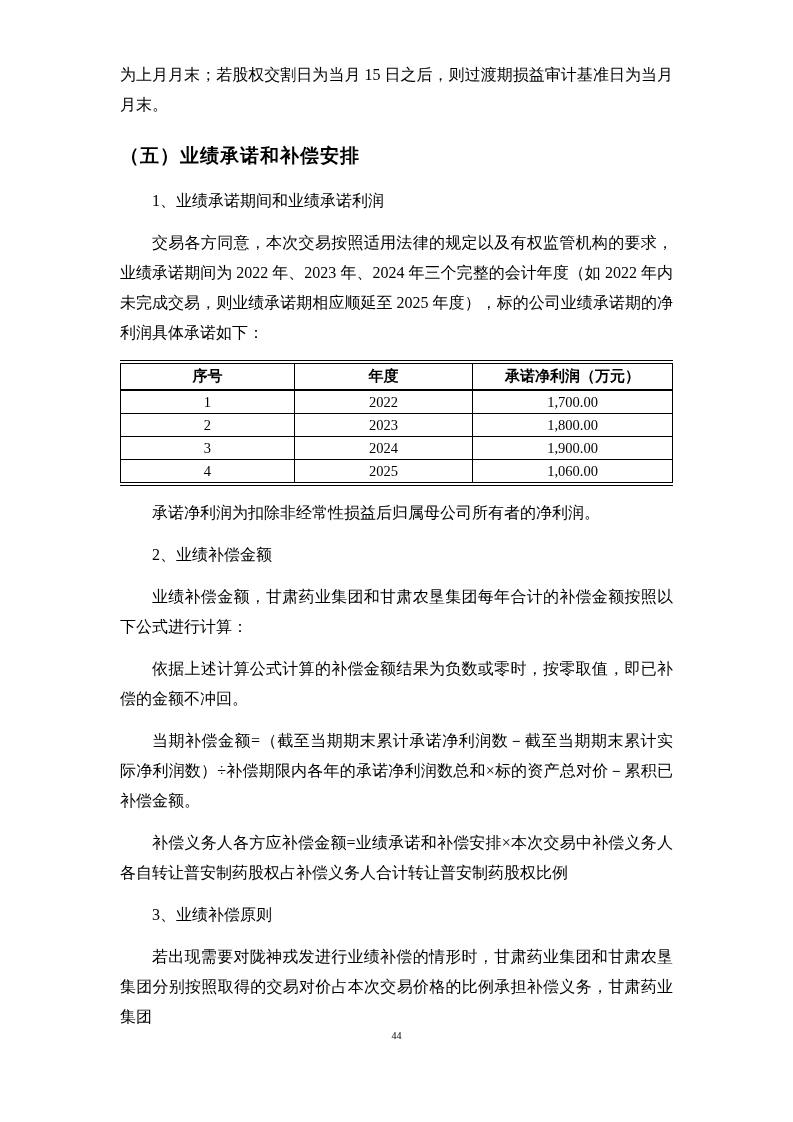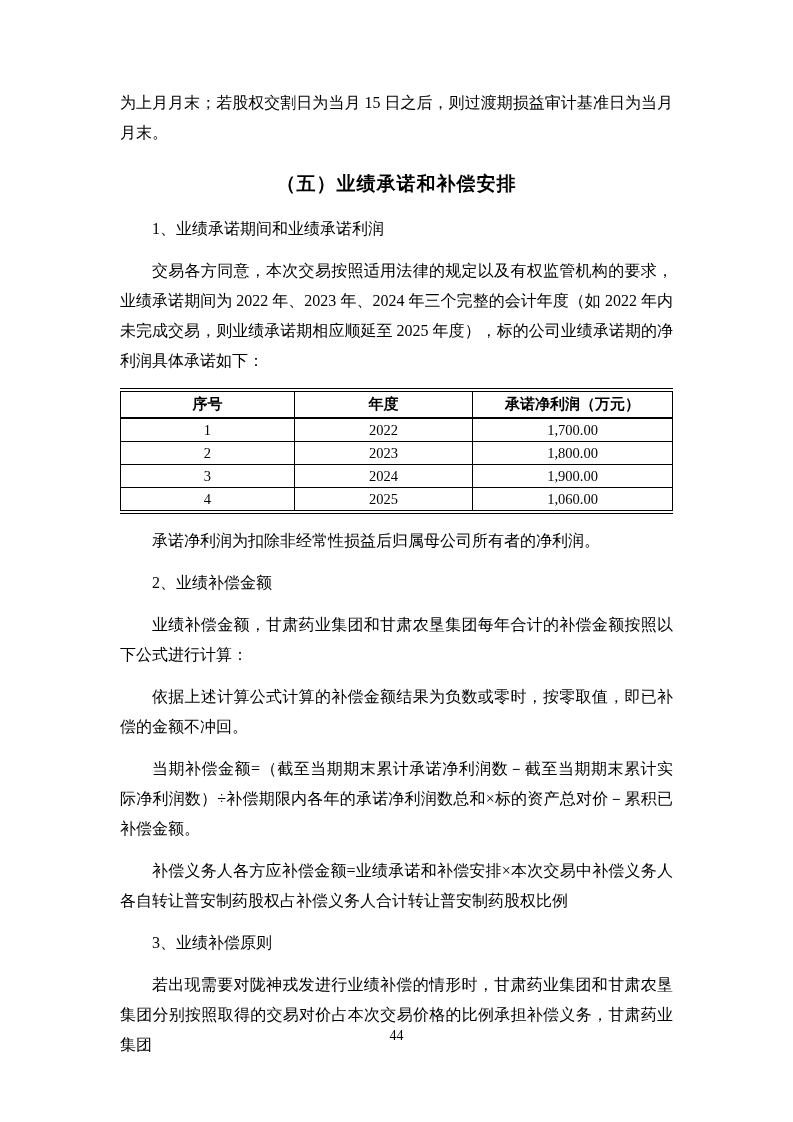--- a/index.html
+++ b/index.html
@@ -10,21 +10,21 @@
   .page {
     position: relative;
     width: 793px;
     height: 1122px;
     background: #ffffff;
     color: #000000;
     font-family: "Liberation Serif", "DejaVu Serif", serif;
     overflow: hidden;
   }
   .content {
-    padding: 88px 120px 0 120px; 
+    padding: 60px 120px 0 120px; 
   }
   .content p {
     margin: 12px 0;
     font-size: 16px;
     line-height: 30px;
     text-align: justify;
     text-justify: inter-ideograph;
     word-break: break-all;
   }
   .content p.first {
@@ -33,21 +33,20 @@
   .content p.indent {
     text-indent: 32px;
   }
   h2.section-heading {
     margin: 20px 0 14px 0;
     font-family: "Liberation Sans", "DejaVu Sans", sans-serif;
     font-weight: bold;
     font-size: 19px;
     line-height: 32px;
     letter-spacing: 1px;
-    text-align: center;
   }
   table.profit-table {
     width: 100%;
     border-collapse: collapse;
     border-top: 4px double #000;
     border-bottom: 4px double #000;
     margin: 9px 0;
   }
   table.profit-table th,
   table.profit-table td {
@@ -70,21 +69,21 @@
   }
   .col-no  { width: 31.5%; }
   .col-yr  { width: 32.3%; }
   .col-amt { width: 36.2%; }
   .page-number {
     position: absolute;
     left: 0;
     right: 0;
     top: 1026px;
     text-align: center;
-    font-size: 14px;
+    font-size: 10px;
     line-height: 20px;
   }
 </style>
 </head>
 <body>
 
 <div class="page">
   <div class="content">
 
     <p class="first">为上月月末；若股权交割日为当月 15 日之后，则过渡期损益审计基准日为当月月末。</p>

